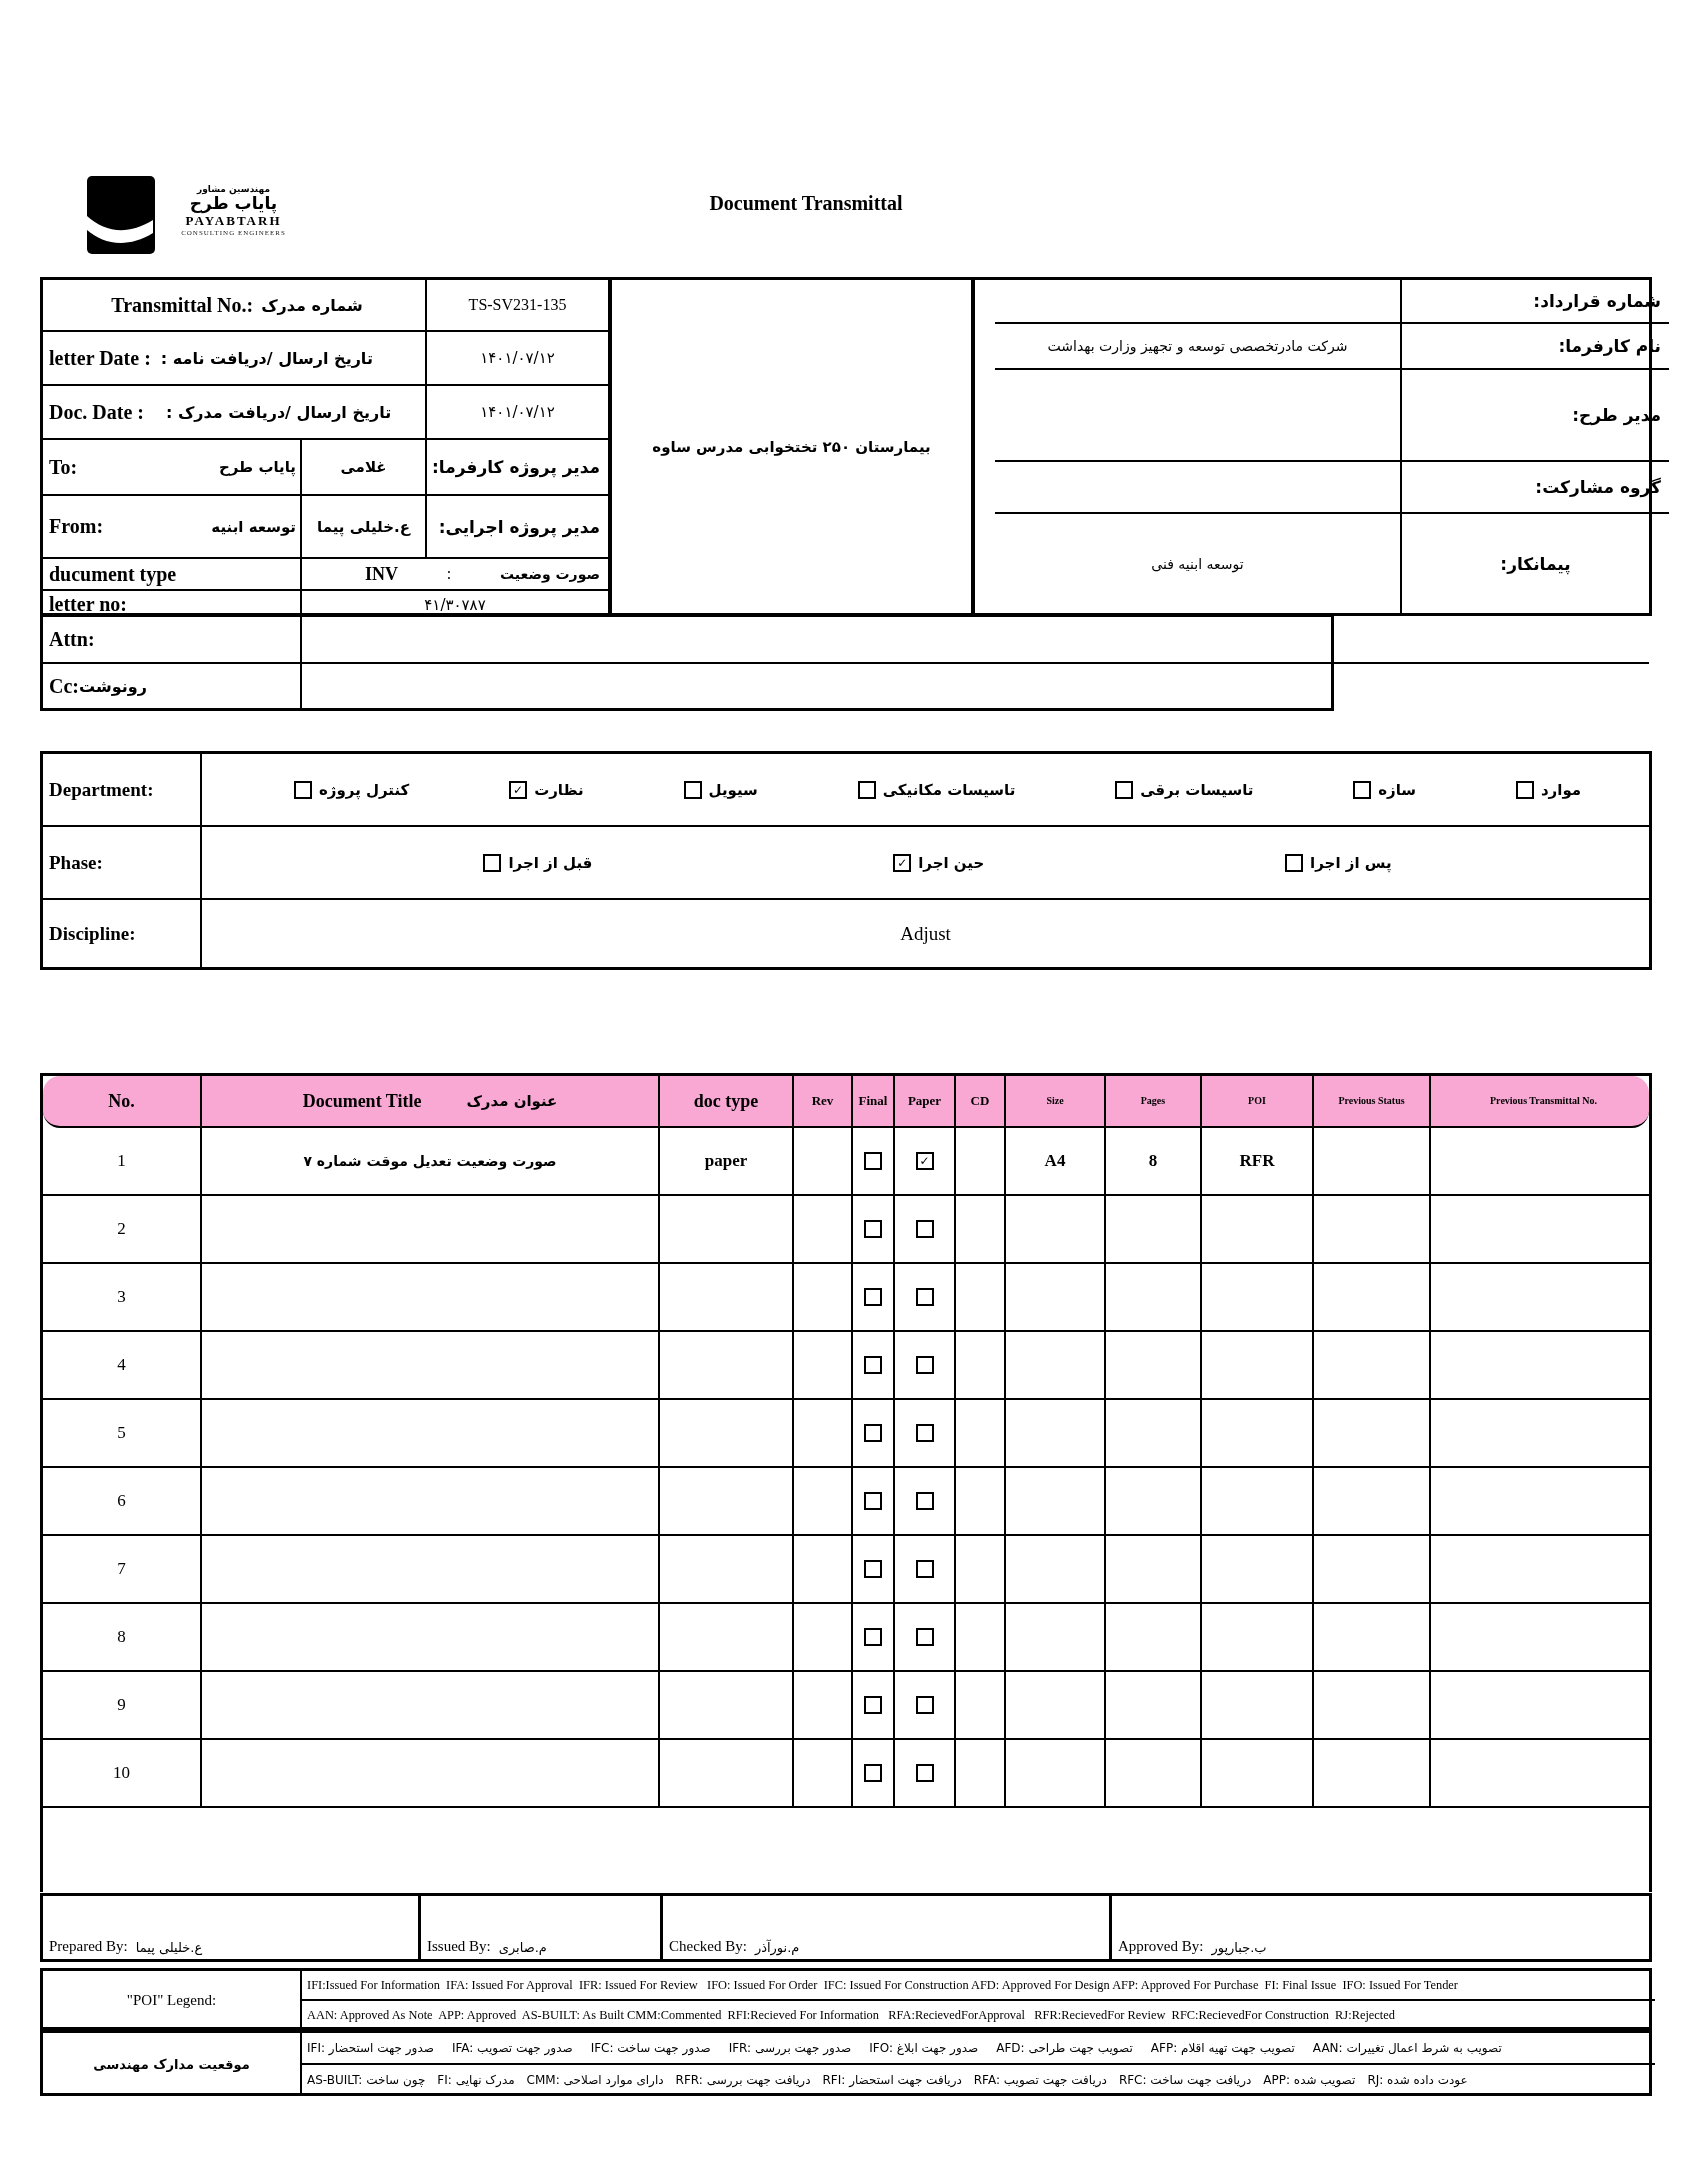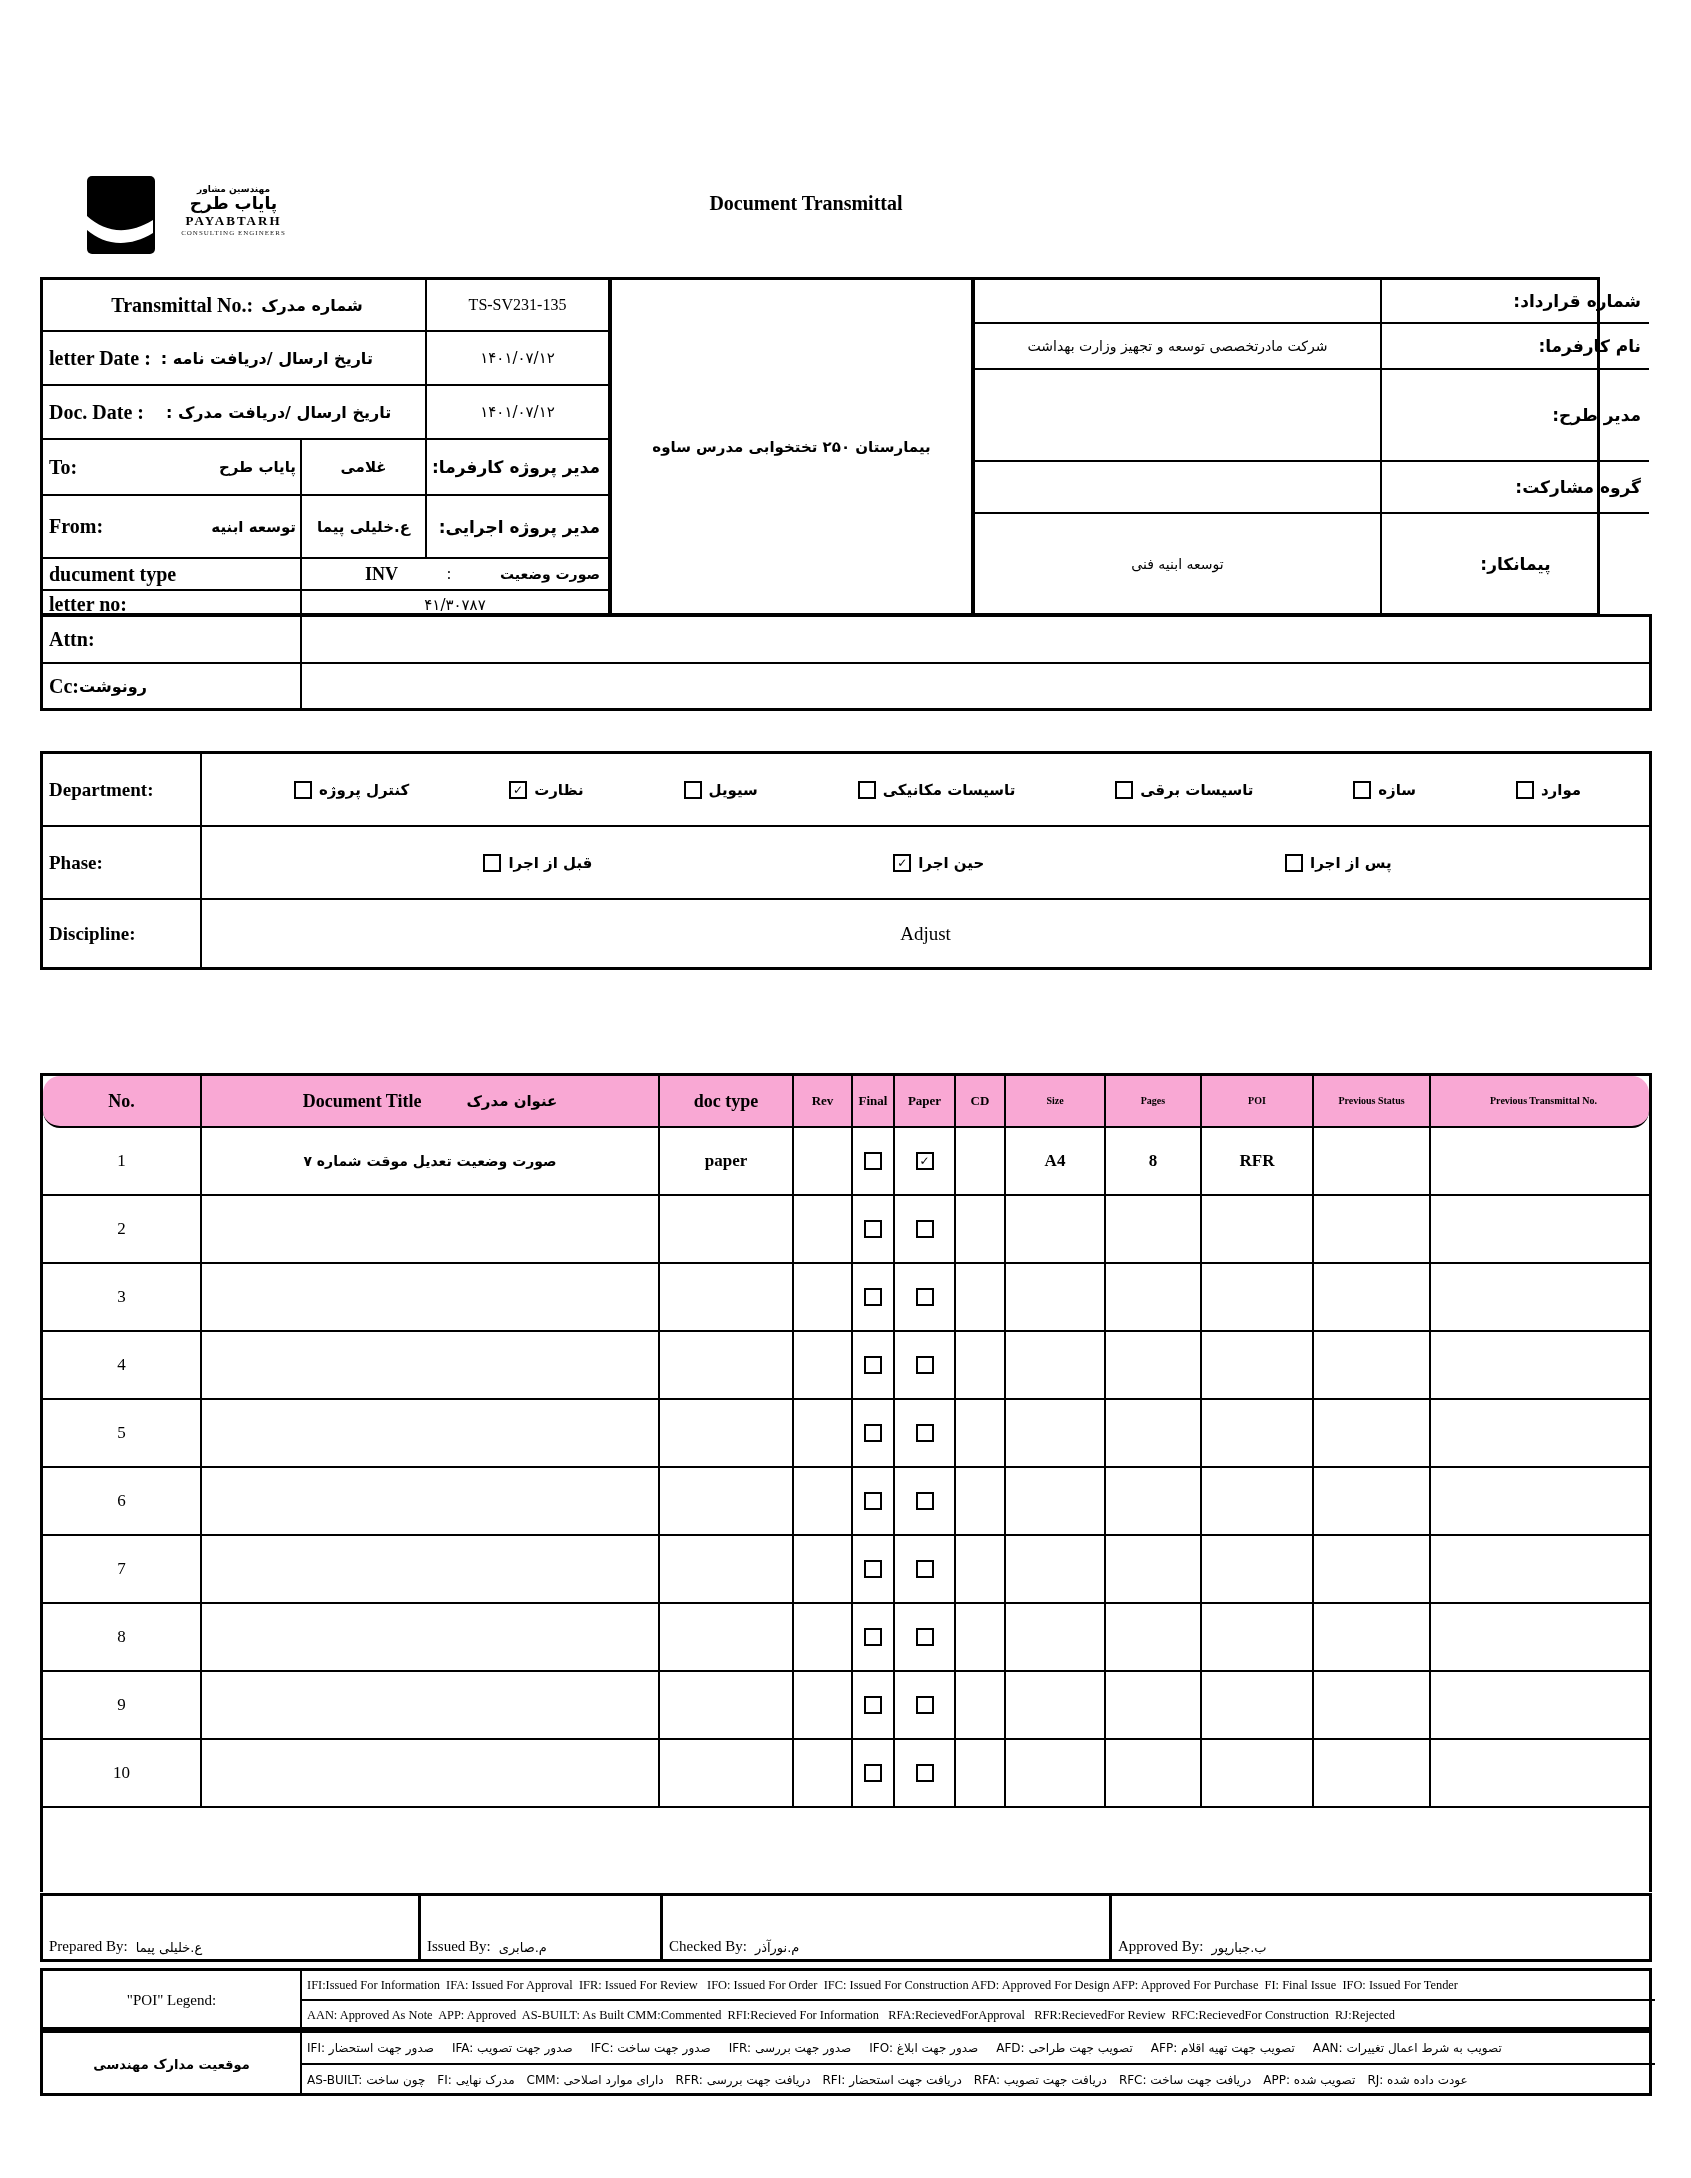--- a/index.html
+++ b/index.html
@@ -24,24 +24,24 @@
   .cell.last-r{border-bottom:none;}
   .enlab{font-size:20px;font-weight:bold;padding-left:6px;white-space:nowrap;}
   .falab{font-size:16px;font-weight:bold;direction:rtl;}
   .ctr{justify-content:center;text-align:center;}
   
   .grid{display:grid;}
   .t1{left:40px;top:277px;width:571px;height:339px;
       grid-template-columns:259px 125px 181px;
       grid-template-rows:52px 54px 54px 56px 63px 32px 27px;}
   .t2{left:609px;top:277px;width:365px;height:339px;display:flex;align-items:center;justify-content:center;}
-  .t3{left:972px;top:277px;width:628px;height:339px;
+  .t3{left:972px;top:277px;width:680px;height:339px;
       grid-template-columns:407px 267px;
-      grid-template-rows:44px 46px 92px 52px 100px;}
-  .t45{left:40px;top:614px;width:1612px;height:97px;
+      grid-template-rows:44px 46px 92px 52px 100px;padding-left:20px;}
+  .t45{left:40px;top:614px;width:1294px;height:97px;
       grid-template-columns:259px 1347px;
       grid-template-rows:47px 44px;}
   .rlab{font-size:17px;font-weight:bold;direction:rtl;justify-content:flex-start;padding-right:8px;}
   .rval{font-size:14px;direction:rtl;justify-content:center;text-align:center;}
   .hospital{font-size:15px;font-weight:bold;direction:rtl;text-align:center;}
   .dateval{font-size:15px;direction:ltr;}
   
   .t6{left:40px;top:751px;width:1612px;height:219px;
       grid-template-columns:159px 1447px;
       grid-template-rows:73px 73px 68px;}

